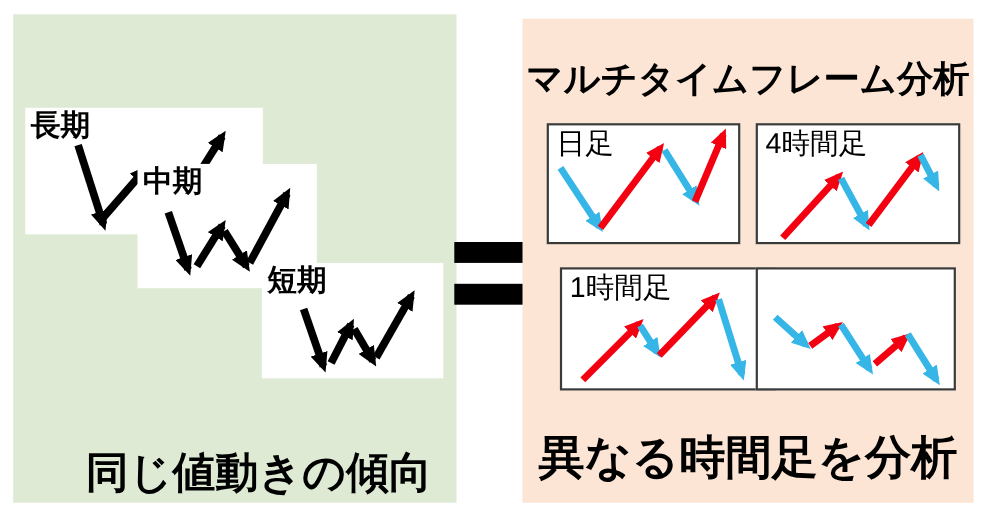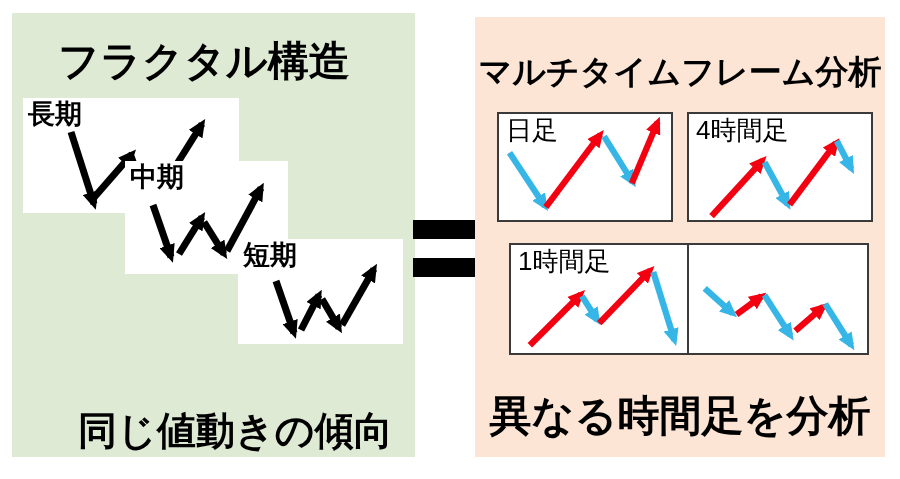--- a/index.html
+++ b/index.html
@@ -23,21 +23,21 @@
   .panel-title{position:absolute;font-weight:bold;line-height:1;white-space:nowrap;letter-spacing:0;}
   .lp-title{left:46px;top:28px;font-size:41px;}
   .rp-title{left:0;right:0;top:38px;font-size:33px;text-align:center;}
 
   .mini-chart{position:absolute;background:#ffffff;}
   .mini-chart svg{position:absolute;left:0;top:0;width:100%;height:100%;display:block;}
   .mini-label{position:absolute;line-height:1.05;white-space:nowrap;z-index:2;}
 
   
   .box-long {left:11px; top:85px; width:170px;height:115px;padding-left:46px;}
-  .box-mid  {left:113px;top:148px;width:163px;height:113px;}
+  .box-mid  {left:113px;top:136px;width:163px;height:113px;}
   .box-short{left:226px;top:226px;width:165px;height:105px;}
   .panel-left .mini-label{left:5px;top:2px;font-size:27px;font-weight:600;}
 
   
   .mini-chart.bordered{border:2px solid var(--box-border);box-sizing:border-box;}
   .box-daily{left:22px; top:95px; width:176px;height:110px;}
   .box-h4   {left:212px;top:95px; width:186px;height:110px;}
   .box-h1   {left:34px; top:226px;width:196px;height:112px;}
   .box-m5   {left:212px;top:226px;width:182px;height:112px;}
   .panel-right .mini-label{left:7px;top:3px;font-size:26px;font-weight:500;}
@@ -51,21 +51,20 @@
   .equals .bar{position:absolute;left:0;width:68px;height:19px;background:var(--equals-color);}
   .equals .bar-top{top:0;}
   .equals .bar-bottom{top:38px;}
 </style>
 </head>
 <body>
 
 <div class="stage">
 
   <div class="panel panel-left">
-    <div class="panel-title lp-title">フラクタル構造</div>
 
     <div class="mini-chart box-long">
       <span class="mini-label">長期</span>
       <svg viewBox="0 0 170 115">
           <defs>
             <marker id="left_panel-charts-0-red" markerWidth="18" markerHeight="16" refX="12" refY="8" orient="auto" markerUnits="userSpaceOnUse">
               <path d="M0,0 L18,8 L0,16 Z" fill="#f30011"></path>
             </marker>
             <marker id="left_panel-charts-0-blue" markerWidth="18" markerHeight="16" refX="12" refY="8" orient="auto" markerUnits="userSpaceOnUse">
               <path d="M0,0 L18,8 L0,16 Z" fill="#35b6e7"></path>

